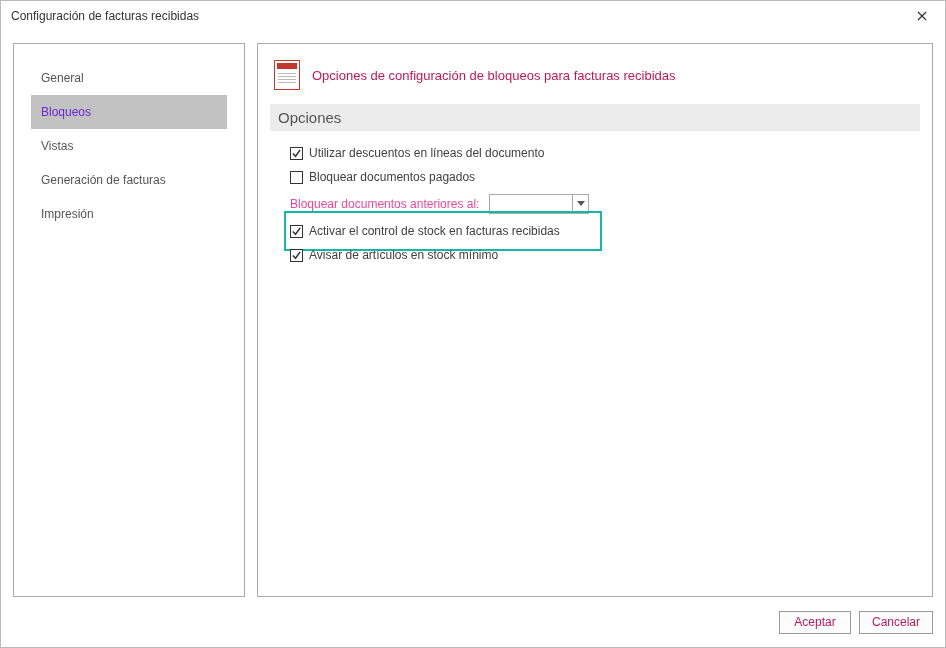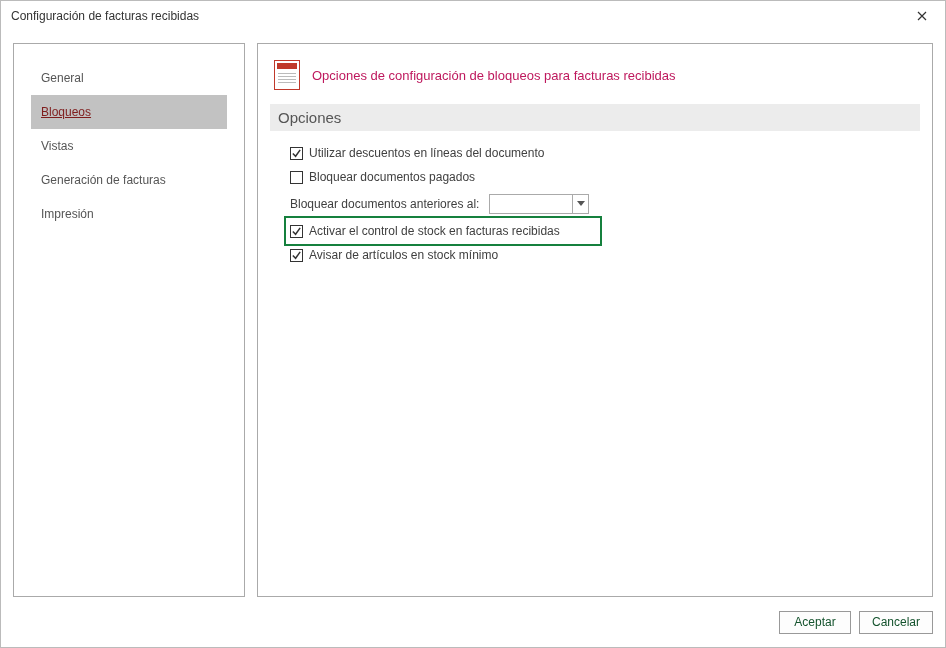--- a/index.html
+++ b/index.html
@@ -24,21 +24,21 @@
   .body {
     flex:1; display:flex; padding:12px 12px 6px 12px; gap:12px;
   }
   .sidebar {
     width:232px; border:1px solid #aaa; background:#fff;
     padding:17px;
   }
   .nav-item {
     padding:10px 10px; color:#555; cursor:default;
   }
-  .nav-item.selected { background:#c2c2c2; color:#7f1d1d;text-decoration:underline; }
+  .nav-item.selected { background:#c2c2c2; color:#6d28d9; }
 
   .panel {
     flex:1; border:1px solid #aaa; background:#fff;
     display:flex; flex-direction:column; padding:10px 12px 10px 12px;
   }
   .panel-header { display:flex; align-items:center; gap:12px; padding:6px 4px 14px 4px; }
   .doc-icon {
     width:26px; height:30px; position:relative; border:1px solid #c0392b; background:#fff;
   }
   .doc-icon::before {
@@ -57,42 +57,42 @@
     display:flex; align-items:center; gap:6px; height:24px;
   }
   .chk {
     width:13px; height:13px; border:1px solid #333; background:#fff;
     display:flex; align-items:center; justify-content:center;
   }
   .chk.checked svg { display:block; }
   .chk svg { display:none; width:11px; height:11px; }
   .opt-label { color:#404040; }
   .date-row { display:flex; align-items:center; gap:10px; height:26px; margin-top:2px; margin-bottom:2px;}
-  .date-label { color:#404040; }
+  .date-label { color:#ec4899; }
   .date-field {
     width:100px; height:20px; border:1px solid #aaa; background:#fff;
     display:flex; align-items:stretch;
   }
   .date-field .val { flex:1; padding:0 4px; display:flex; align-items:center; color:#333; }
   .date-field .dd {
     width:16px; border-left:1px solid #aaa; display:flex; align-items:center; justify-content:center;
   }
   .date-field .dd svg { width:8px; height:6px; }
   .highlight {
-    border:2px solid #15803d; padding:2px 40px 2px 4px; display:inline-flex; align-items:center; gap:6px;
-    margin-left:-6px; height:30px;
+    border:2px solid #14b8a6; padding:2px 40px 2px 4px; display:inline-flex; align-items:center; gap:6px;
+    margin-left:-6px; height:40px;
   }
 
   .footer {
     height:44px; display:flex; align-items:center; justify-content:flex-end;
     gap:8px; padding:0 12px 6px 12px;
   }
   .btn {
     min-width:72px; height:23px; border:1px solid #999; background:#fdfdfd;
-    display:flex; align-items:center; justify-content:center; color:#14532d;
+    display:flex; align-items:center; justify-content:center; color:#be185d;
     padding:0 12px; cursor:default;
   }
 </style>
 </head>
 <body>
 
 <div class="titlebar">
   <div class="title">Configuración de facturas recibidas</div>
   <div class="close">
     <svg viewBox="0 0 10 10" width="10" height="10">

